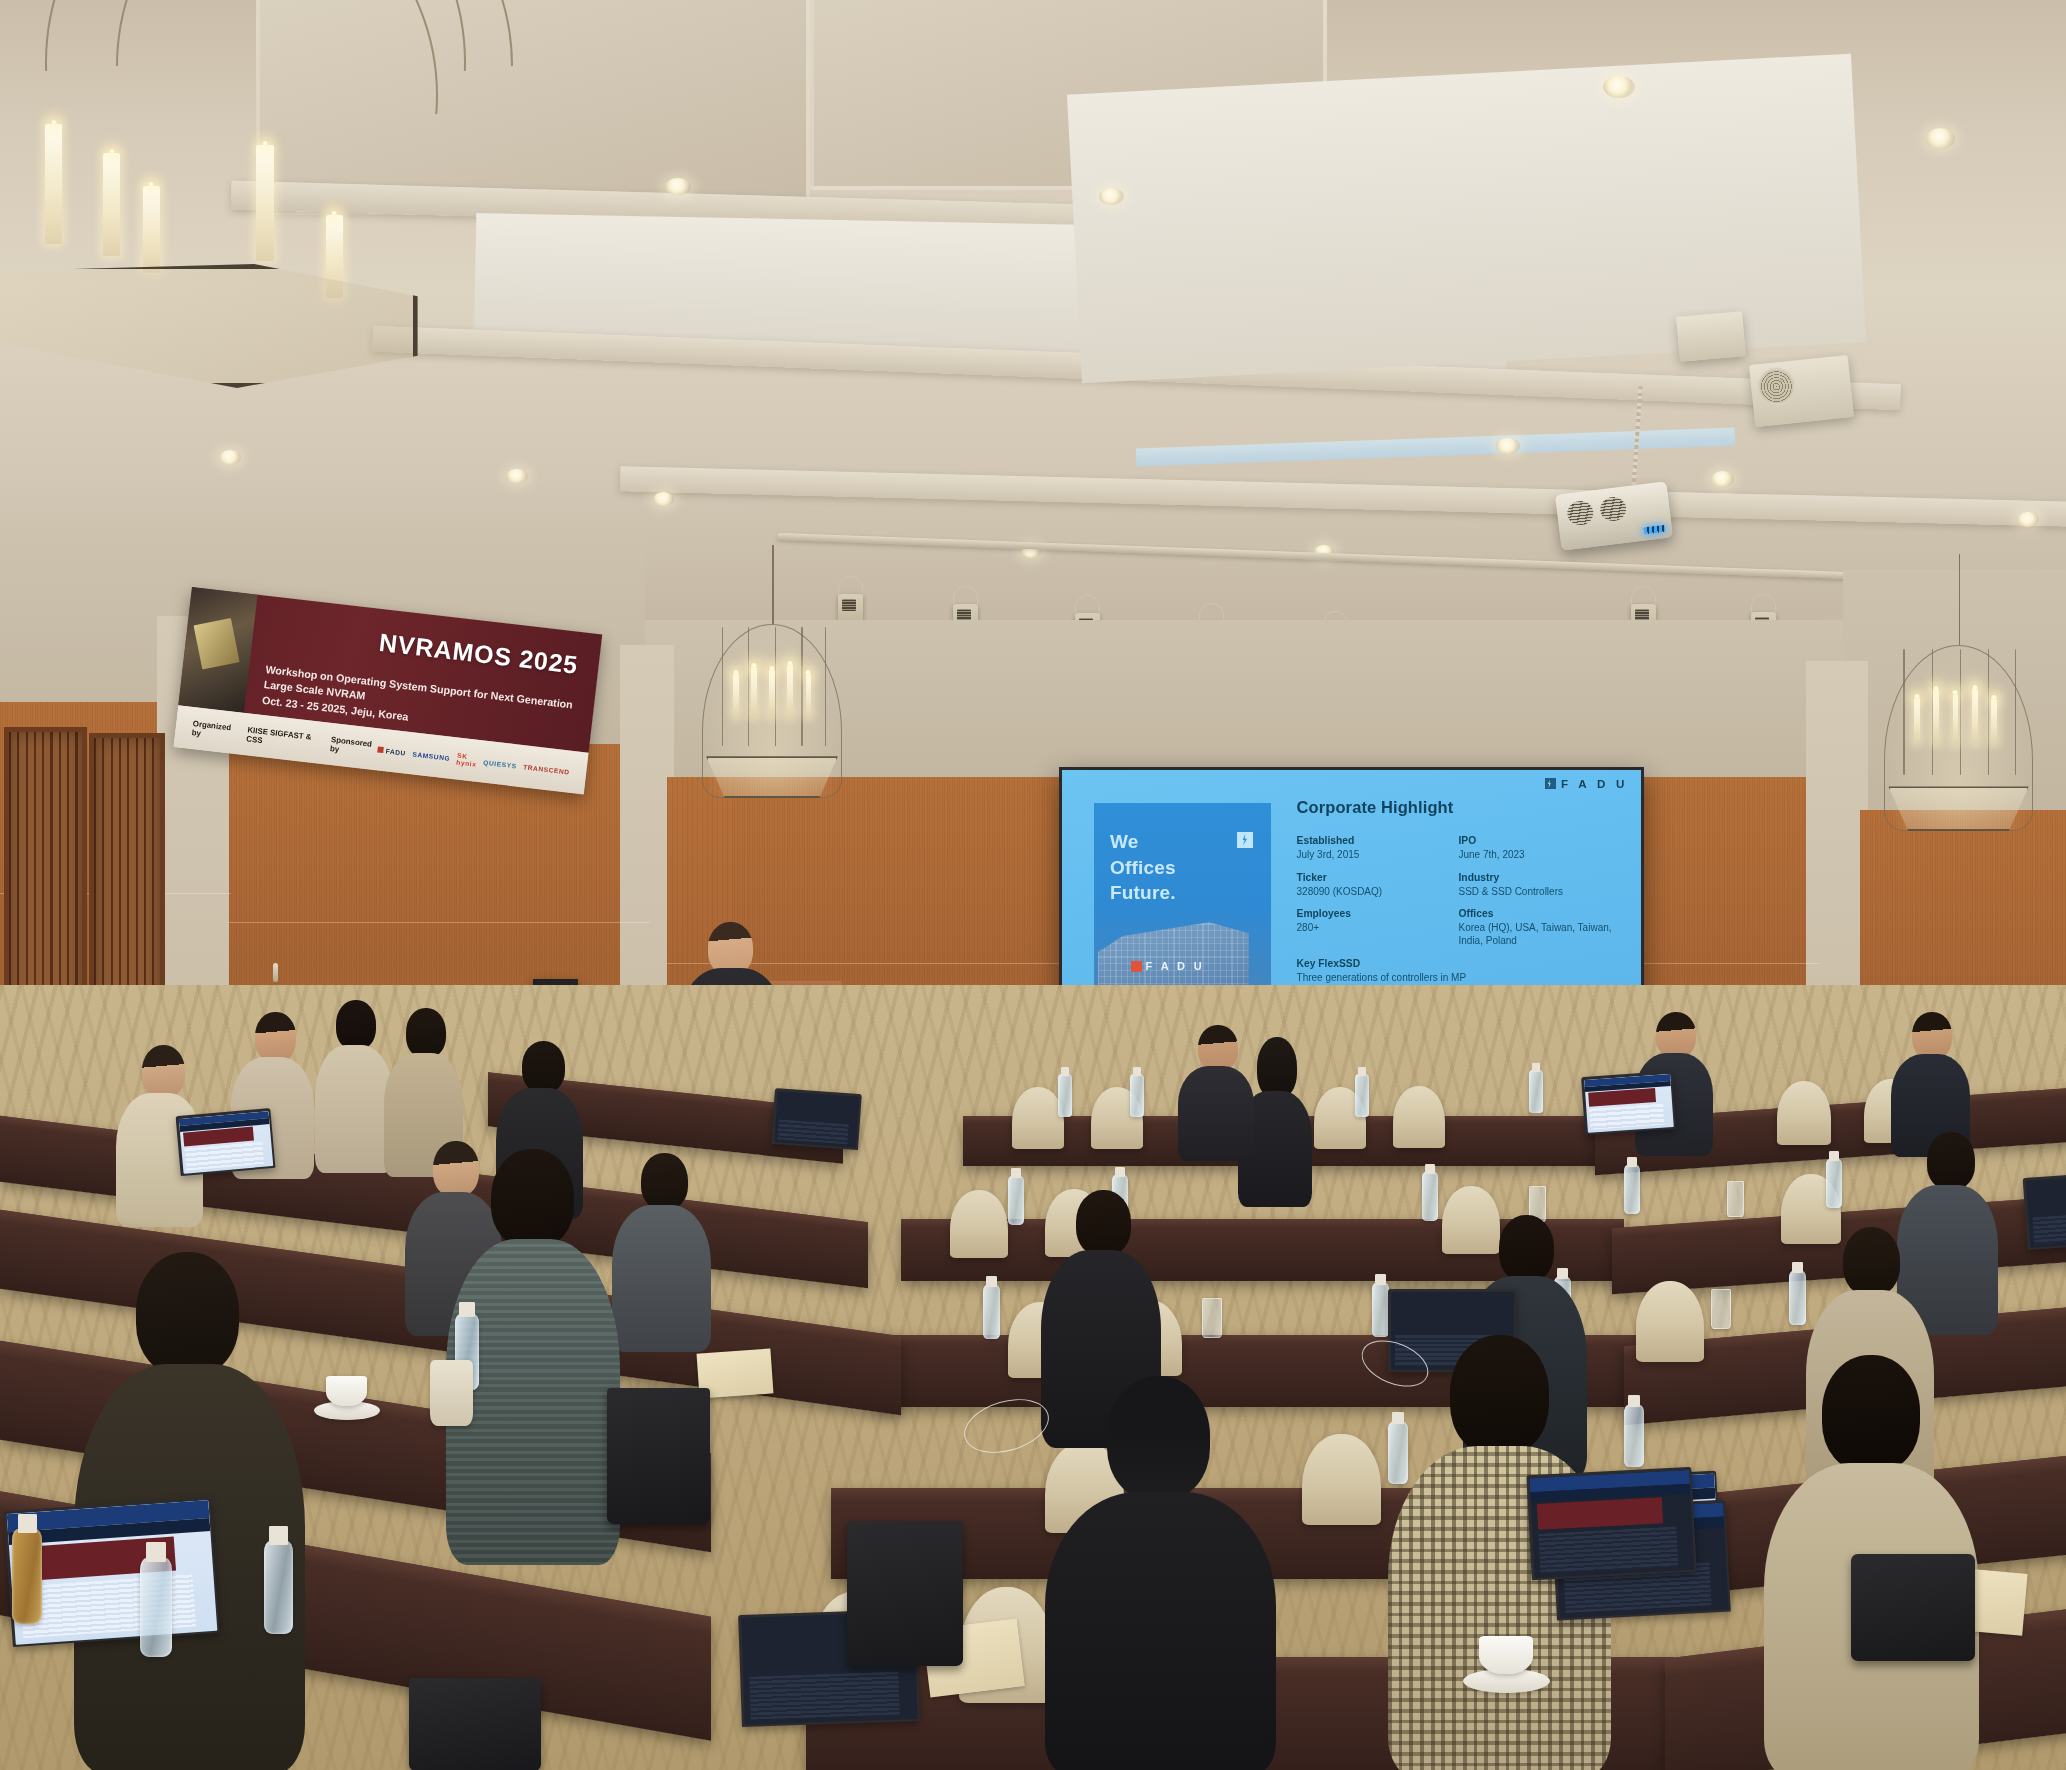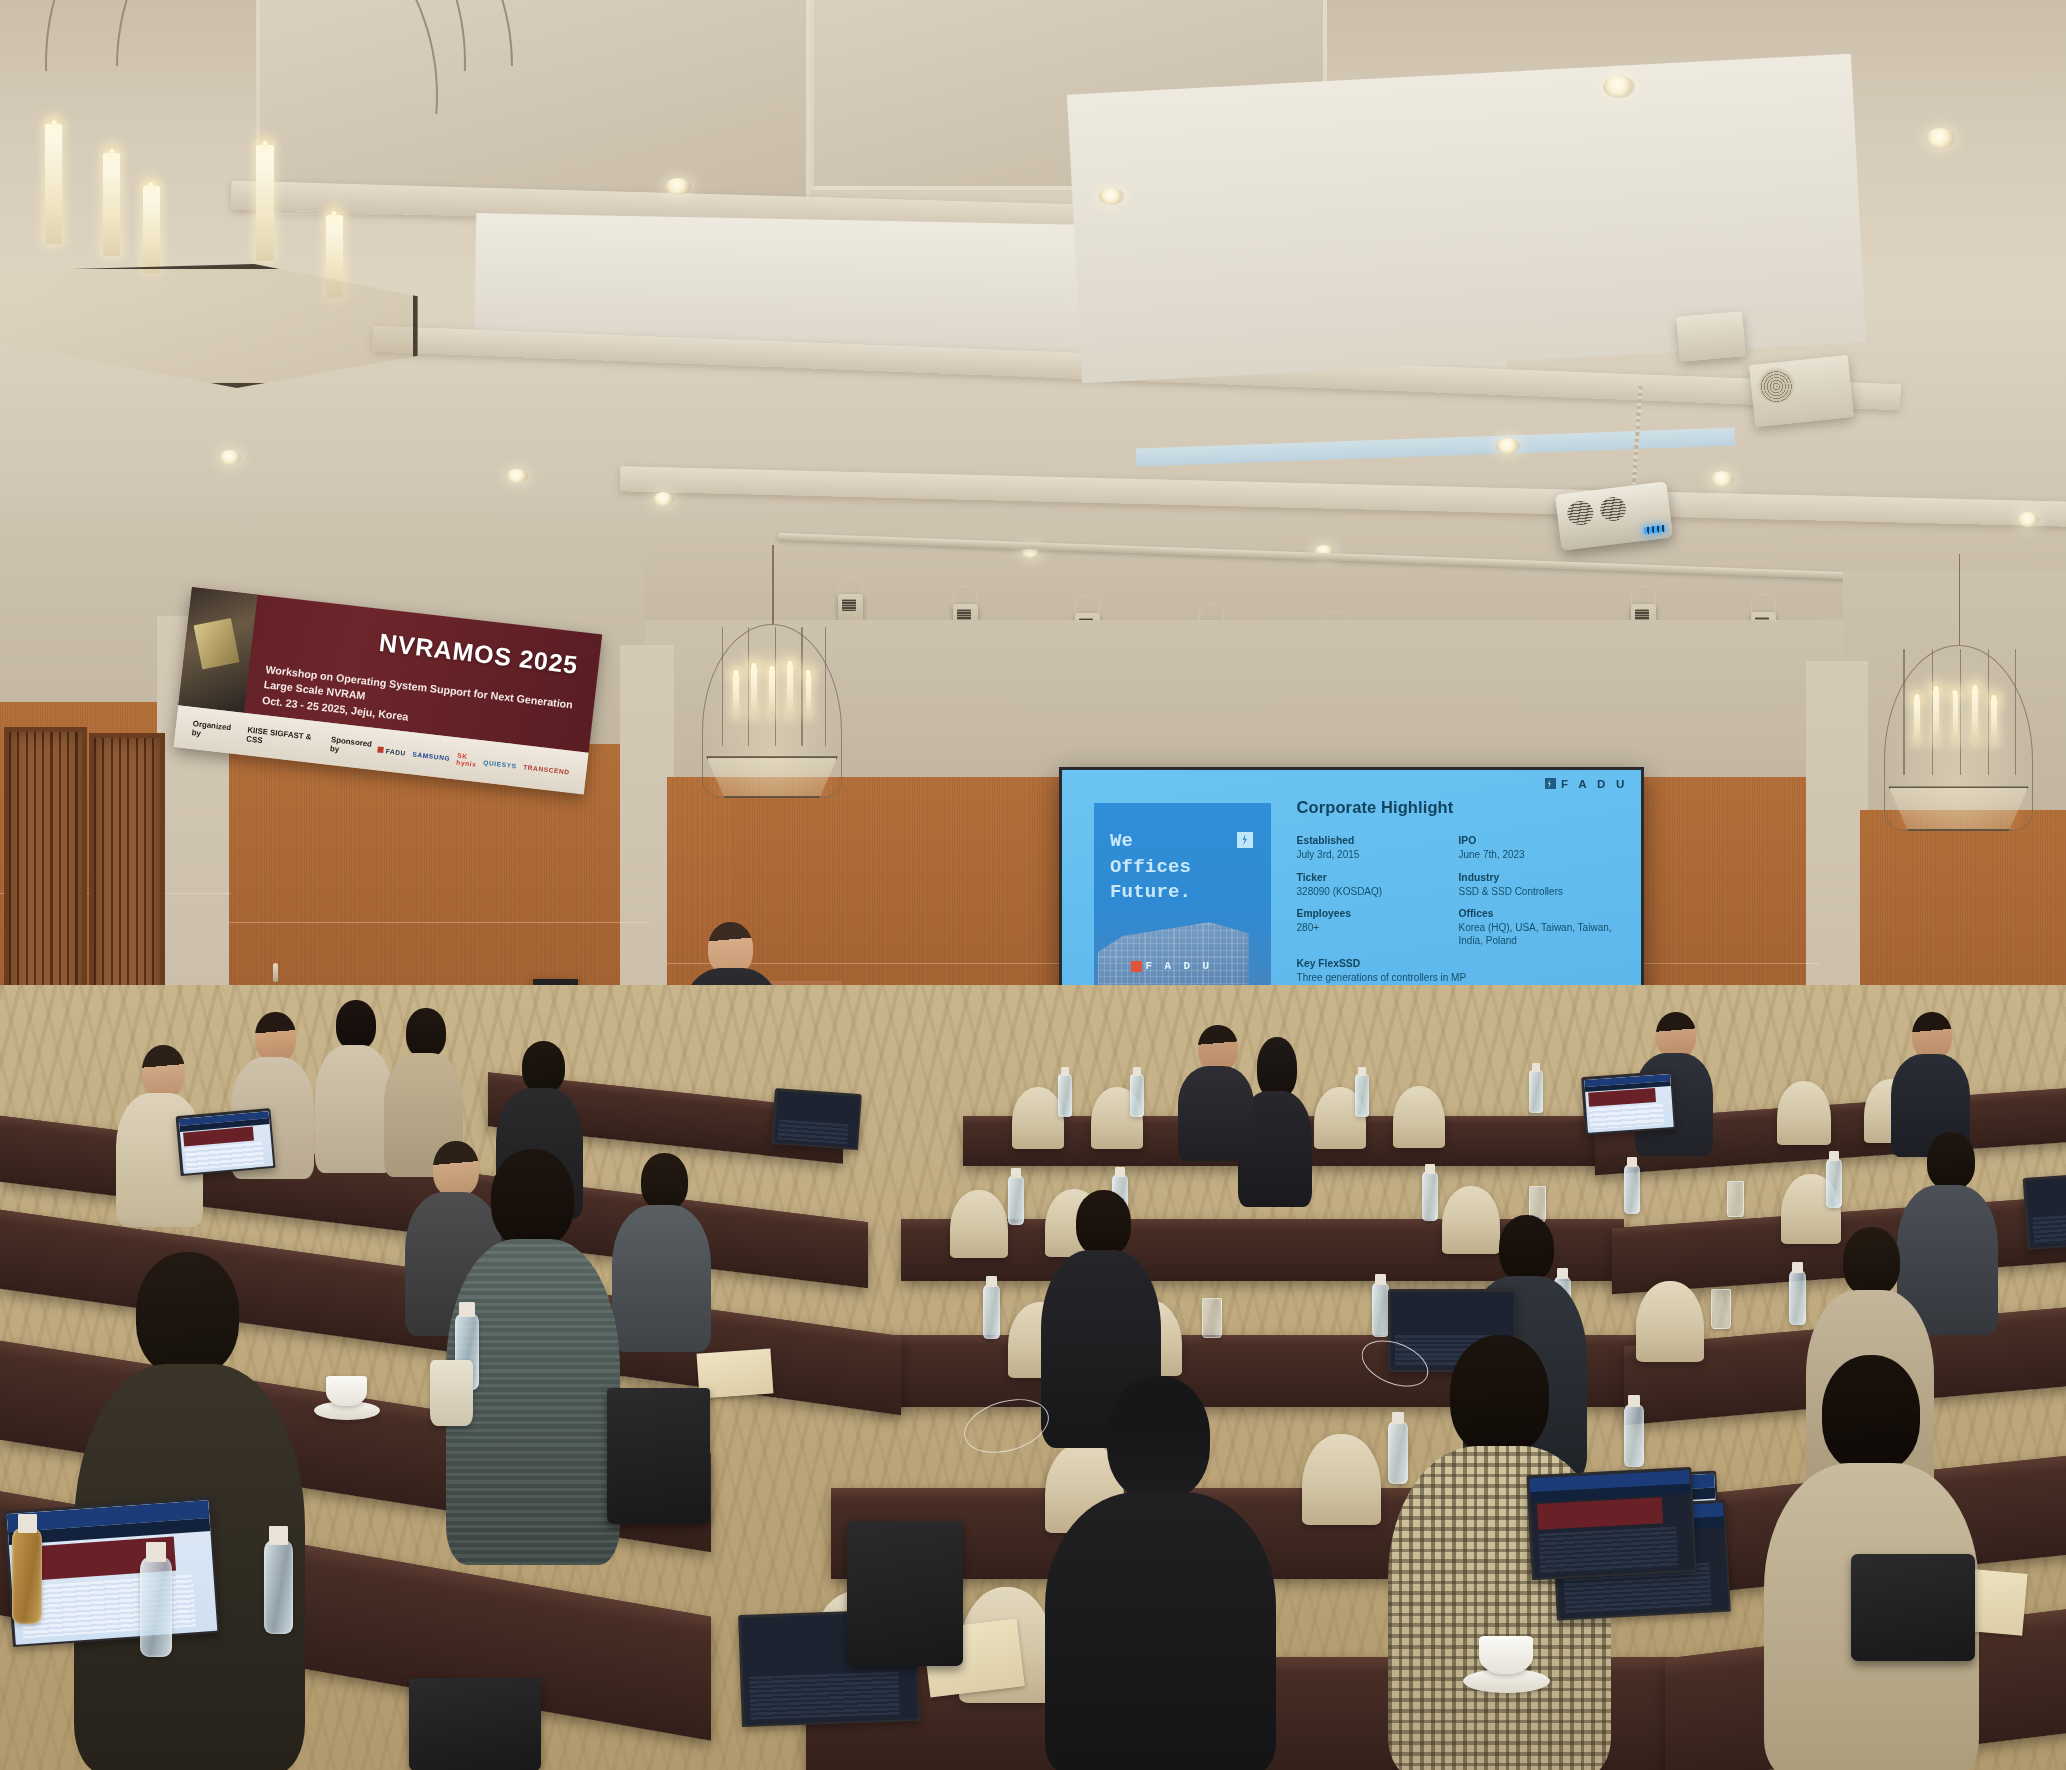--- a/index.html
+++ b/index.html
@@ -131,21 +131,20 @@
   }
   .logo-mark::before {
     content:''; position:absolute; left: 2.5px; top: 1.2px; width: 4.1px; height: 8.7px;
     background: #bfe6fb;
     clip-path: polygon(60% 0, 22% 52%, 52% 52%, 28% 100%, 88% 42%, 54% 42%);
   }
   .hero-panel {
     position: absolute; left: 5.5%; top: 11%; width: 30.5%; height: 82%;
     background: linear-gradient(180deg,#2f8fd8 0%,#2f8ad3 42%,#3f87c4 70%,#4a86bb 100%);
     overflow: hidden;
-    font-family: Liberation Mono, monospace;
   }
   .hero-text {
     position: absolute; left: 9%; top: 11%;
     color: #c9e9fb; font-size: 19px; line-height: 1.32; font-weight: 700;
     letter-spacing: 0.2px;
   }
   .hero-logo {
     position:absolute; right: 10%; top: 12%;
     width: 15.7px; height: 15.7px; background:#bfe6fb;
   }

